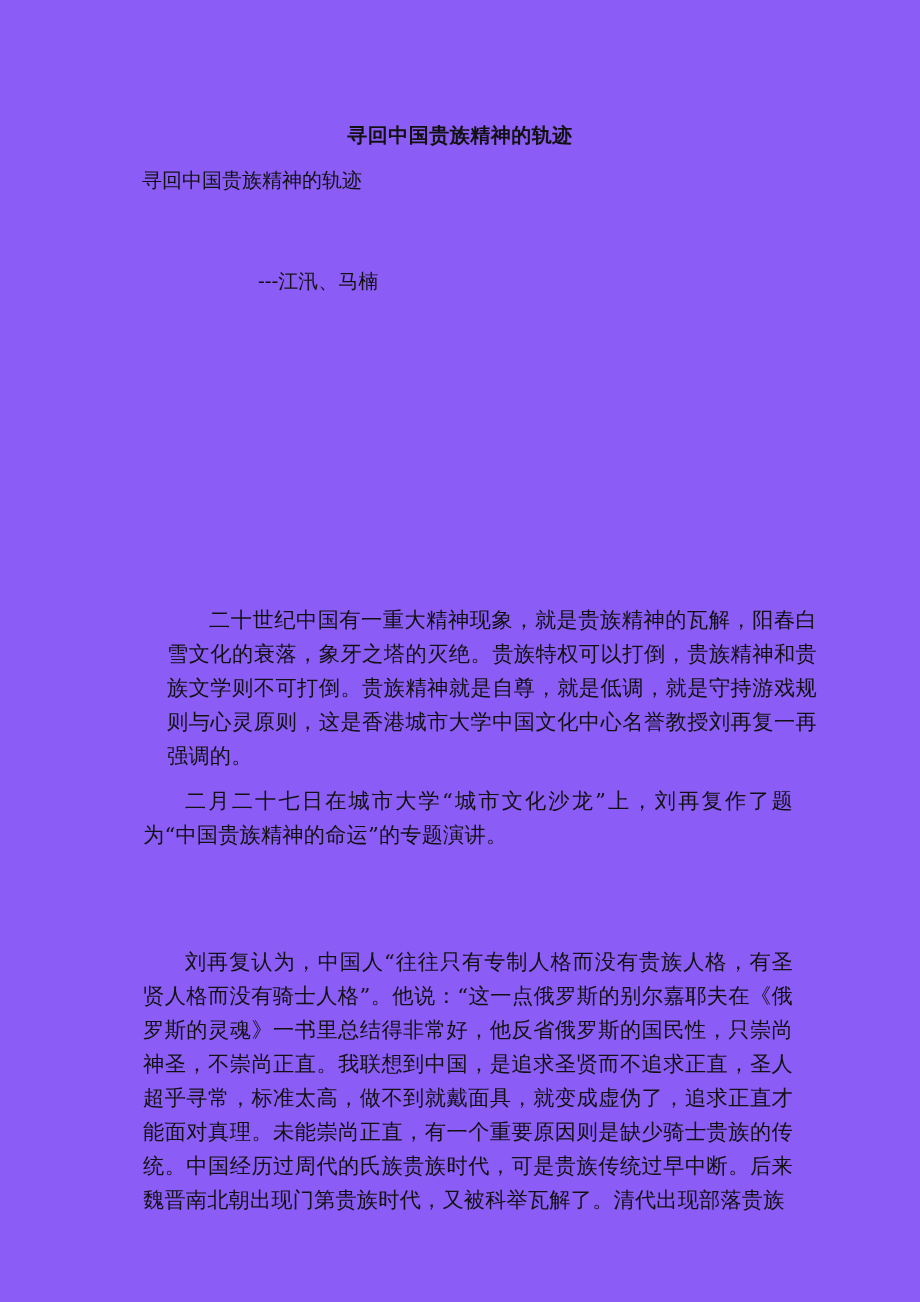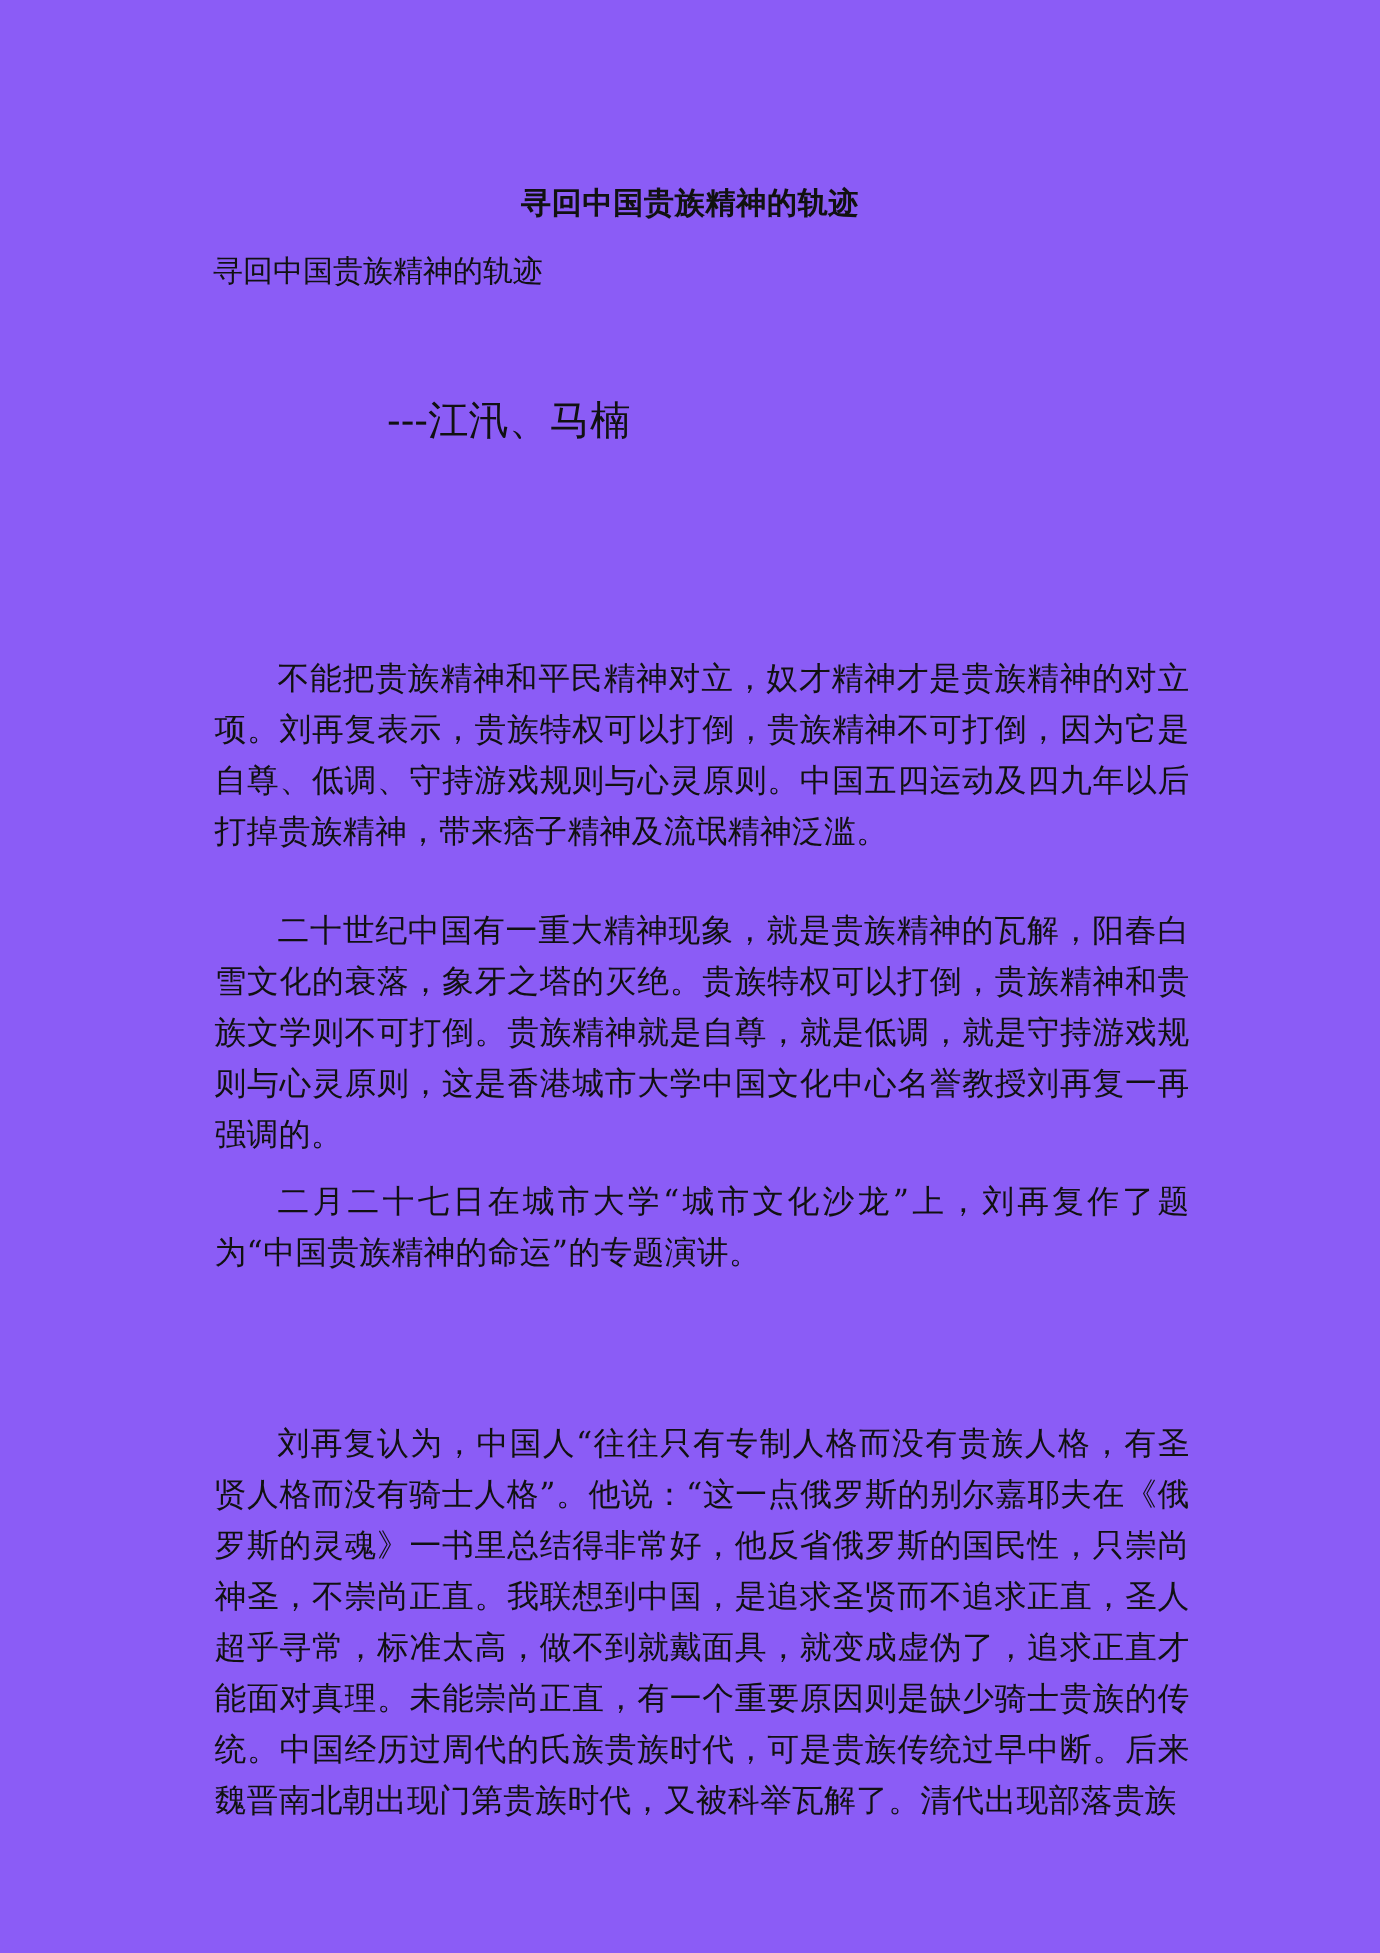--- a/index.html
+++ b/index.html
@@ -41,48 +41,47 @@
       top: 165px;
       left: 142px;
       font-size: 20px;
       line-height: 30px;
       margin: 0;
     }
     .author {
       position: absolute;
       top: 266px;
       left: 258px;
-      font-size: 27px;
+      font-size: 20px;
       line-height: 30px;
       margin: 0;
     }
     .body {
       position: absolute;
       left: 143px;
       width: 650px;
     }
     .para {
       font-size: 21.2px;
       line-height: 34px;
       text-indent: 42px;
       margin: 0;
       text-align: justify;
       text-justify: inter-character;
       letter-spacing: 0.2px;
     }
     #p1 { top: 435px; }
-    #p2 { top: 603px; }
+    #p2 { top: 603px; margin-left: 24px; }
     #p3 { top: 784px; }
     #p4 { top: 945px; }
   </style>
 </head>
 <body>
 
 <div class="page">
   <h1 class="doc-title">寻回中国贵族精神的轨迹</h1>
   <p class="subtitle">寻回中国贵族精神的轨迹</p>
   <p class="author">---江汛、马楠</p>
 
-  <p id="p1" class="body para">不能把贵族精神和平民精神对立，奴才精神才是贵族精神的对立项。刘再复表示，贵族特权可以打倒，贵族精神不可打倒，因为它是自尊、低调、守持游戏规则与心灵原则。中国五四运动及四九年以后打掉贵族精神，带来痞子精神及流氓精神泛滥。</p>
   <p id="p2" class="body para">二十世纪中国有一重大精神现象，就是贵族精神的瓦解，阳春白雪文化的衰落，象牙之塔的灭绝。贵族特权可以打倒，贵族精神和贵族文学则不可打倒。贵族精神就是自尊，就是低调，就是守持游戏规则与心灵原则，这是香港城市大学中国文化中心名誉教授刘再复一再强调的。</p>
   <p id="p3" class="body para">二月二十七日在城市大学“城市文化沙龙”上，刘再复作了题为“中国贵族精神的命运”的专题演讲。</p>
   <p id="p4" class="body para">刘再复认为，中国人“往往只有专制人格而没有贵族人格，有圣贤人格而没有骑士人格”。他说：“这一点俄罗斯的别尔嘉耶夫在《俄罗斯的灵魂》一书里总结得非常好，他反省俄罗斯的国民性，只崇尚神圣，不崇尚正直。我联想到中国，是追求圣贤而不追求正直，圣人超乎寻常，标准太高，做不到就戴面具，就变成虚伪了，追求正直才能面对真理。未能崇尚正直，有一个重要原因则是缺少骑士贵族的传统。中国经历过周代的氏族贵族时代，可是贵族传统过早中断。后来魏晋南北朝出现门第贵族时代，又被科举瓦解了。清代出现部落贵族</p>
 </div>
 
 </body></html>

